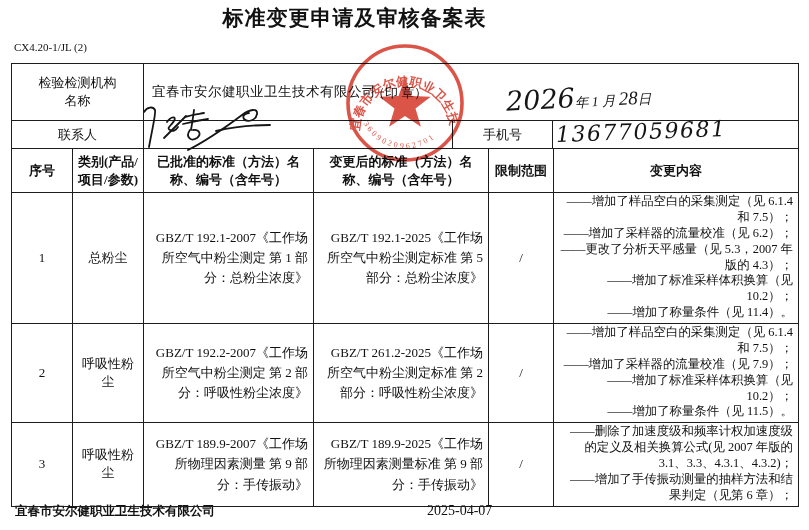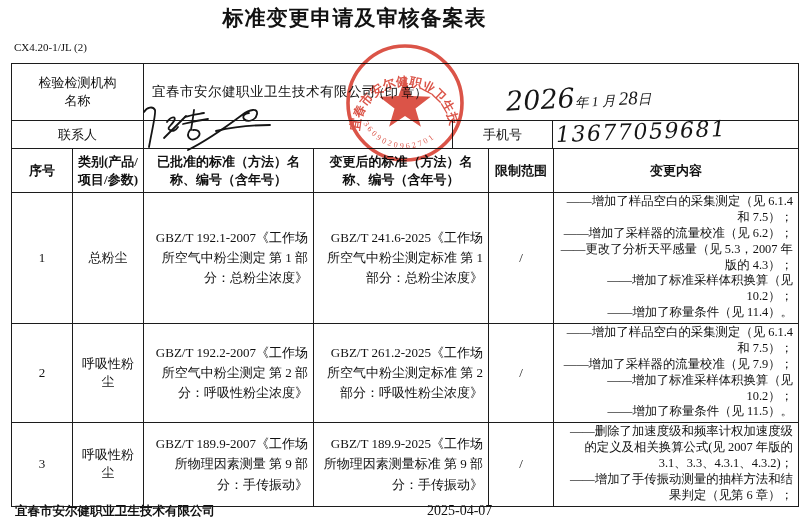--- a/index.html
+++ b/index.html
@@ -89,21 +89,21 @@
       <th>类别(产品/项目/参数)</th>
       <th>已批准的标准（方法）名称、编号（含年号）</th>
       <th>变更后的标准（方法）名称、编号（含年号）</th>
       <th>限制范围</th>
       <th>变更内容</th>
     </tr>
     <tr style="height:112px">
       <td>1</td>
       <td>总粉尘</td>
       <td class="std">GBZ/T 192.1-2007《工作场所空气中粉尘测定 第 1 部分：总粉尘浓度》</td>
-      <td class="std">GBZ/T 241.6-2025《工作场所空气中粉尘测定标准 第 1 部分：总粉尘浓度》</td>
+      <td class="std">GBZ/T 192.1-2025《工作场所空气中粉尘测定标准 第 5 部分：总粉尘浓度》</td>
       <td>/</td>
       <td class="chg">
         <div class="chgline">——增加了样品空白的采集测定（见 6.1.4 和 7.5）；</div>
         <div class="chgline">——增加了采样器的流量校准（见 6.2）；</div>
         <div class="chgline">——更改了分析天平感量（见 5.3，2007 年版的 4.3）；</div>
         <div class="chgline">——增加了标准采样体积换算（见 10.2）；</div>
         <div class="chgline">——增加了称量条件（见 11.4）。</div>
       </td>
     </tr>
     <tr style="height:81px">

